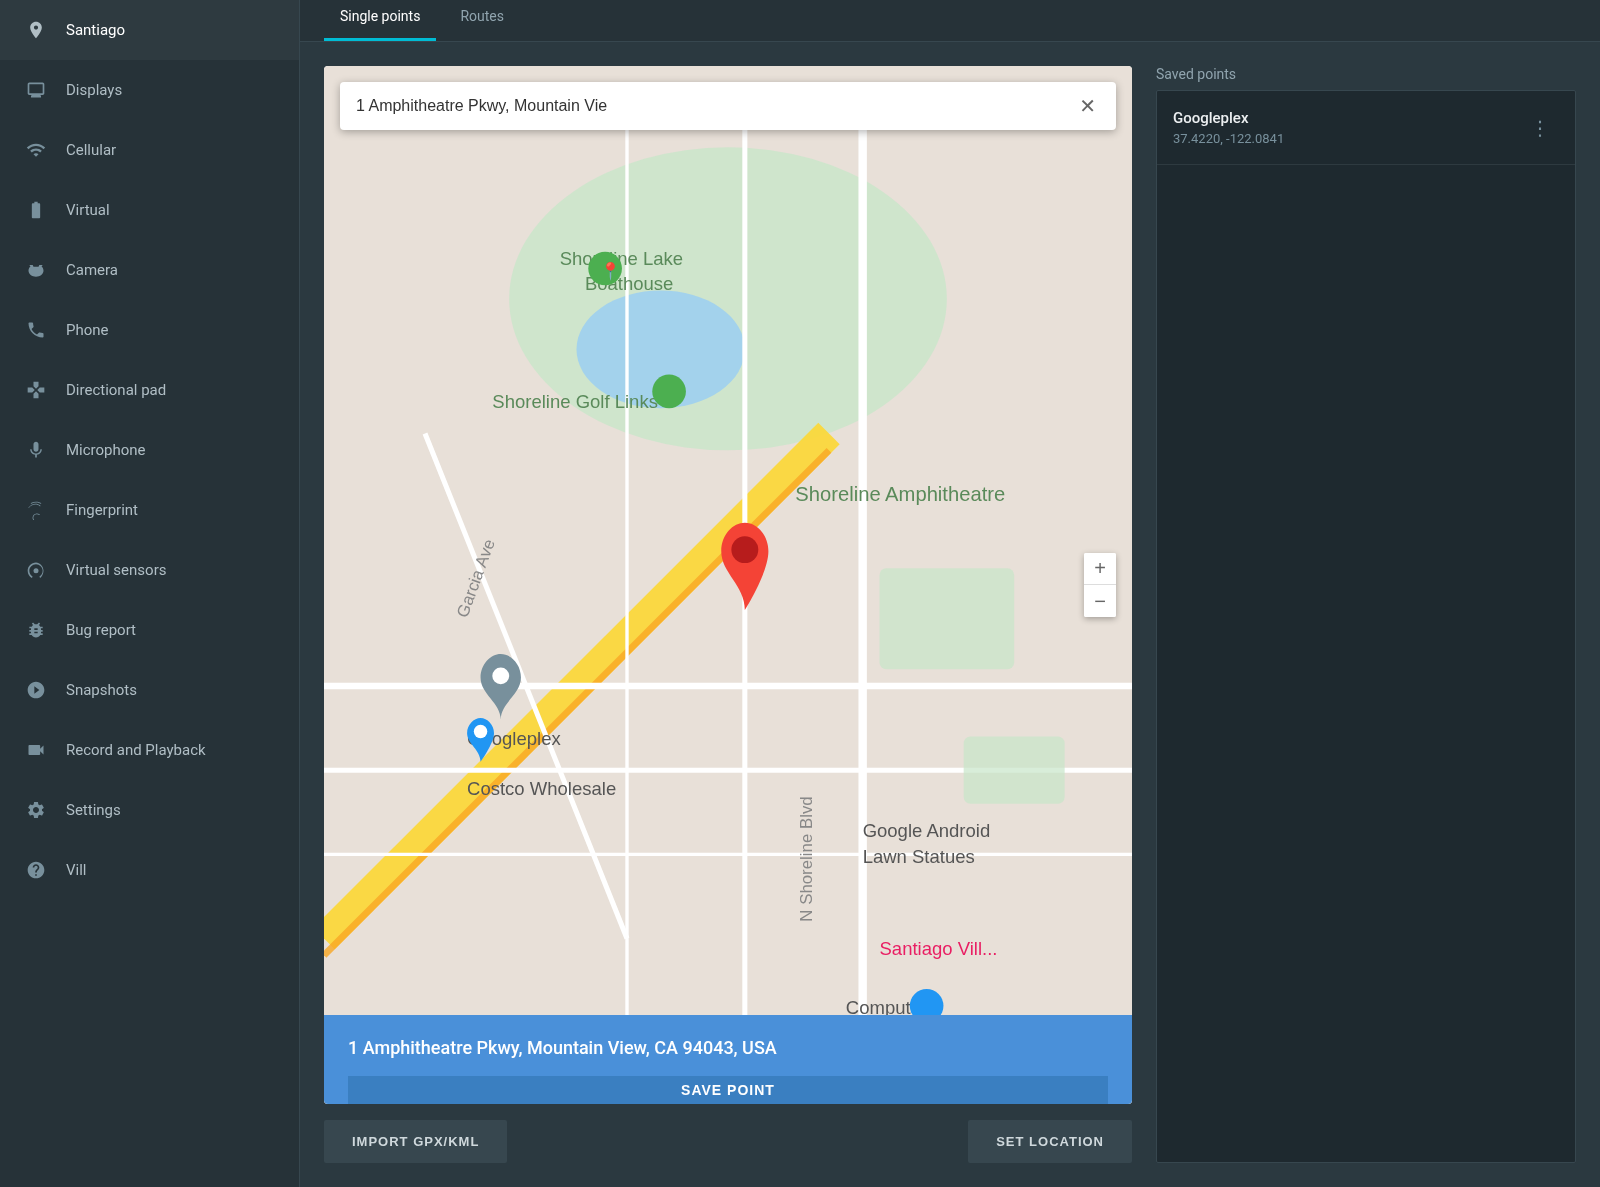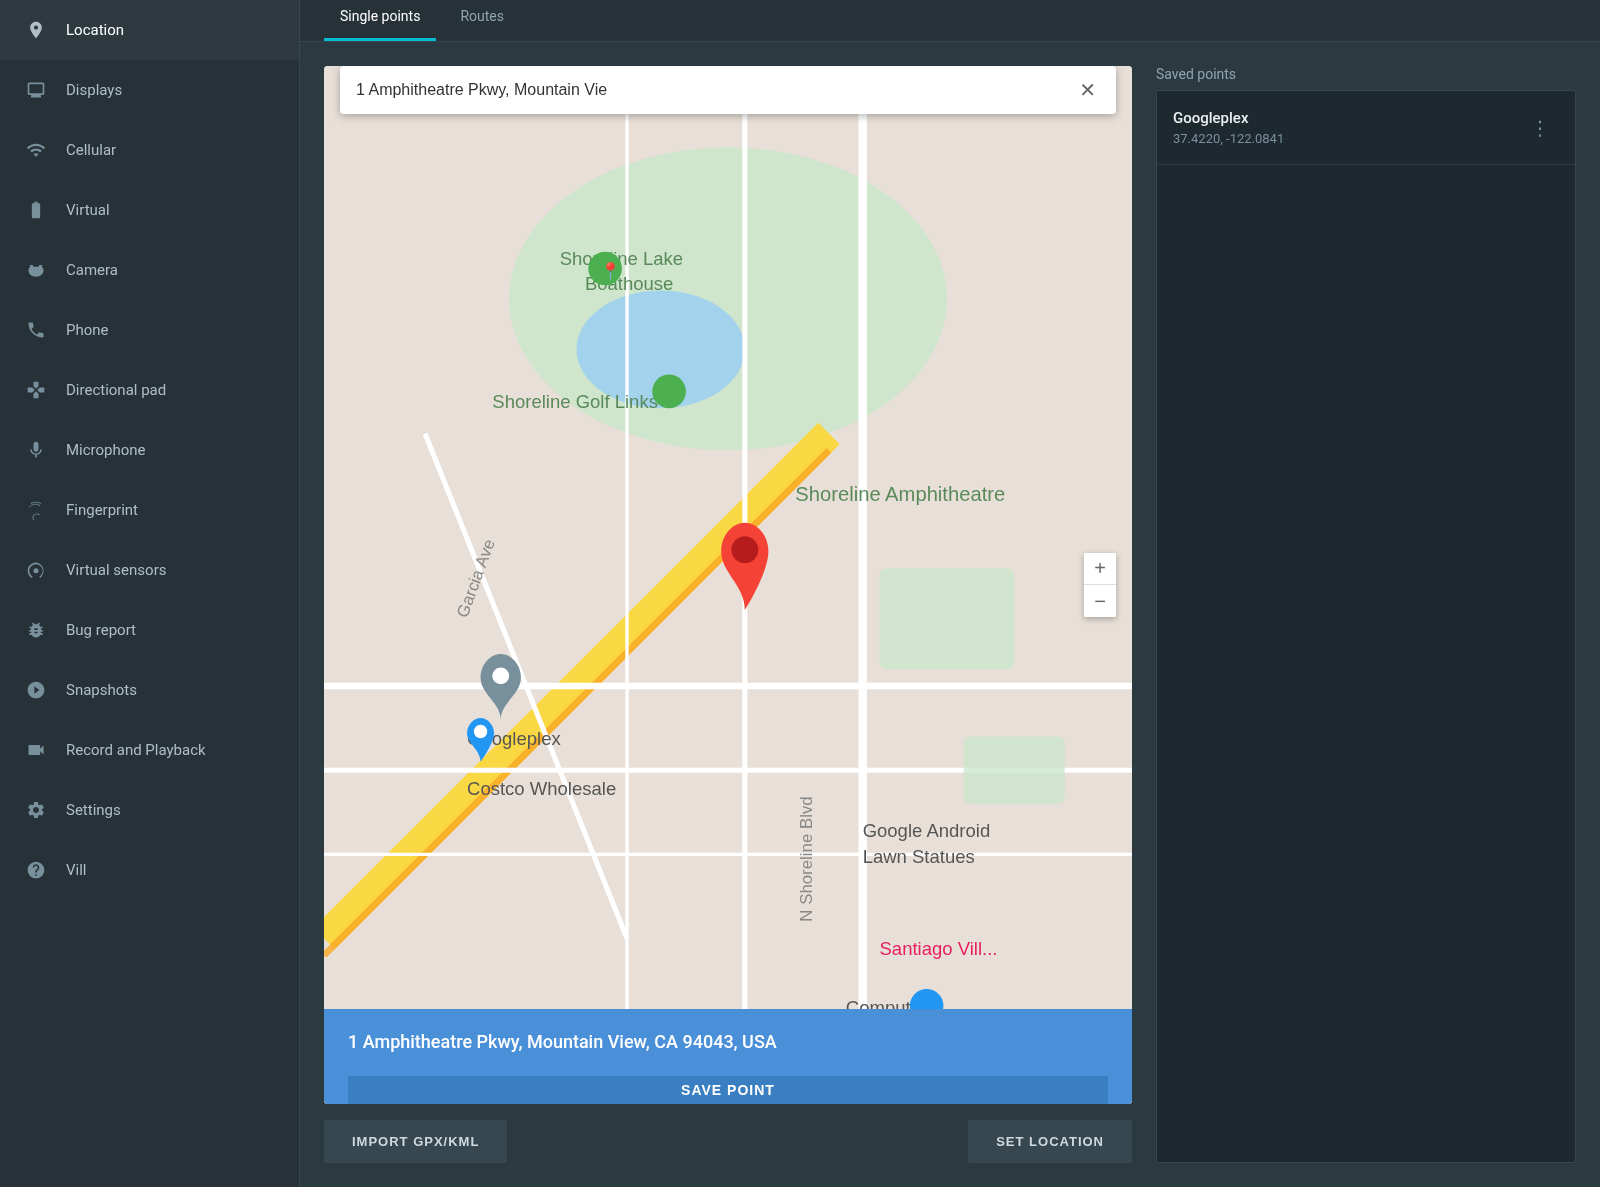--- a/index.html
+++ b/index.html
@@ -93,21 +93,21 @@
     .map-card {
       background: #fff;
       border-radius: 4px;
       overflow: hidden;
       position: relative;
       flex: 1;
     }
 
     .search-bar {
       position: absolute;
-      top: 0;
+      top: 16px;
       left: 16px;
       right: 16px;
       z-index: 10;
       display: flex;
       align-items: center;
       background: #fff;
       border-radius: 4px;
       box-shadow: 0 2px 8px rgba(0,0,0,0.3);
       padding: 12px 16px;
     }
@@ -170,21 +170,20 @@
       left: 0;
       right: 0;
       background: #4a90d9;
       padding: 20px 24px 0;
     }
     .location-address {
       font-size: 18px;
       color: #fff;
       font-weight: 500;
       line-height: 1.4;
-      margin-bottom: 6px;
     }
     .location-coords {
       font-size: 13px;
       color: rgba(255,255,255,0.8);
       margin-bottom: 0;
     }
     .save-point-btn {
       width: 100%;
       background: #3a7fc1;
       border: none;
@@ -272,21 +271,21 @@
 <body>
 
 <nav class="sidebar">
 
   <div class="sidebar-item active">
     <span class="icon">
       <svg width="20" height="20" viewBox="0 0 24 24" fill="#b0bec5" xmlns="http://www.w3.org/2000/svg">
         <path d="M12 2C8.13 2 5 5.13 5 9c0 5.25 7 13 7 13s7-7.75 7-13c0-3.87-3.13-7-7-7zm0 9.5c-1.38 0-2.5-1.12-2.5-2.5S10.62 6.5 12 6.5s2.5 1.12 2.5 2.5S13.38 11.5 12 11.5z"></path>
       </svg>
     </span>
-    <span class="label">Location</span>
+    <span class="label">Santiago</span>
   </div>
 
   <div class="sidebar-item">
     <span class="icon">
       <svg width="20" height="20" viewBox="0 0 24 24" fill="#78909c" xmlns="http://www.w3.org/2000/svg">
         <path d="M20 3H4c-1.1 0-2 .9-2 2v11c0 1.1.9 2 2 2h3l-1 1v2h12v-2l-1-1h3c1.1 0 2-.9 2-2V5c0-1.1-.9-2-2-2zm0 13H4V5h16v11z"></path>
       </svg>
     </span>
     <span class="label">Displays</span>
   </div>

